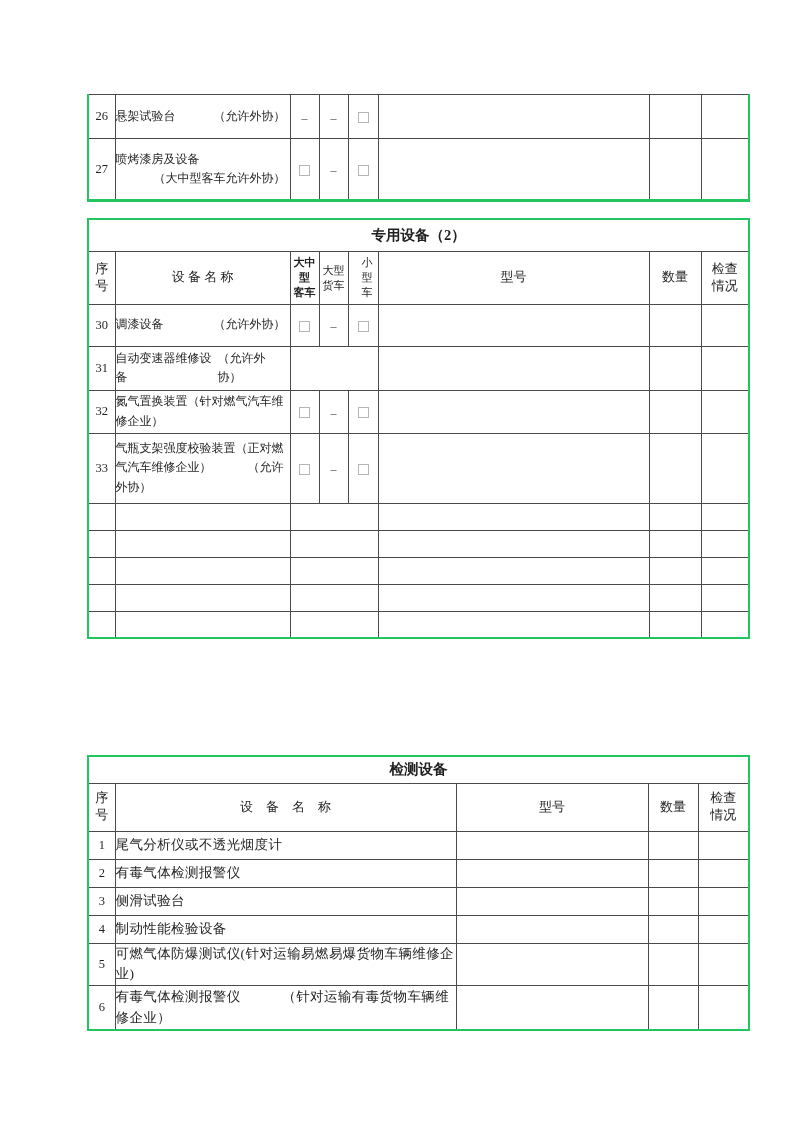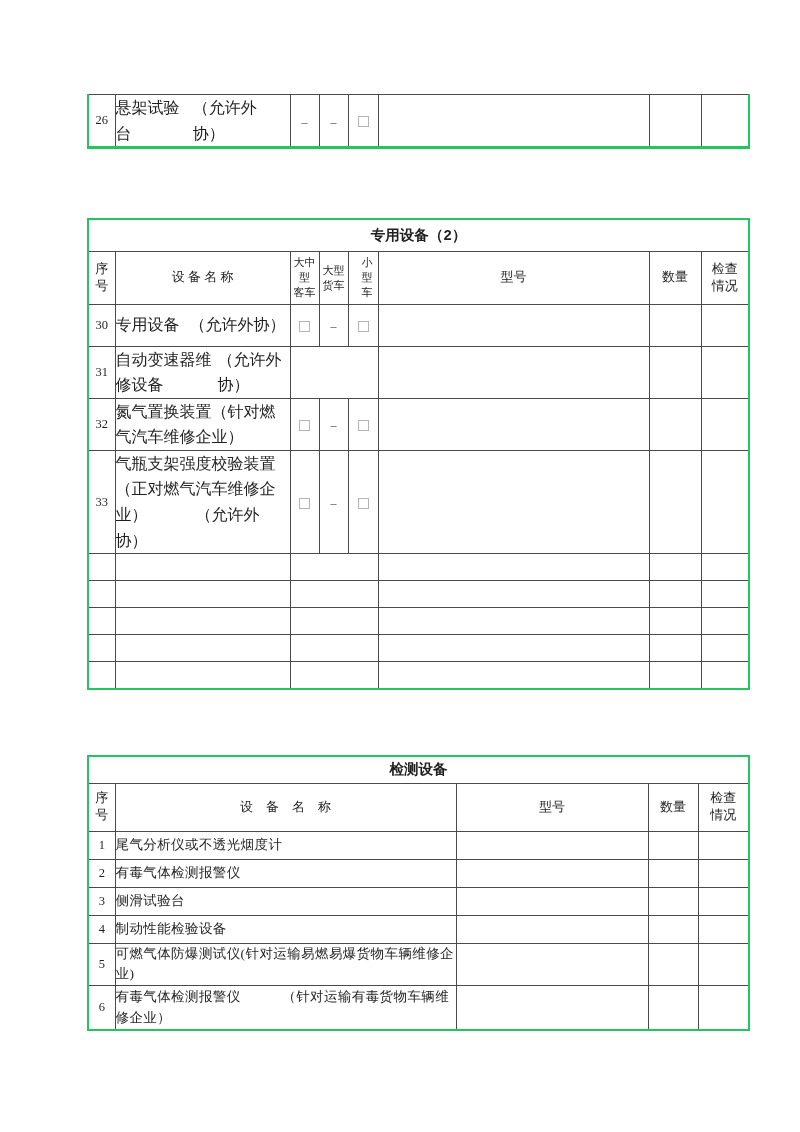--- a/index.html
+++ b/index.html
@@ -9,26 +9,26 @@
     overflow:hidden;
   }
   table.tbl {
     position:absolute; border-collapse:collapse; table-layout:fixed;
     border:2px solid #22c55e;
   }
   table.tbl td {
     border:1px solid #4a4a4a; padding:0; vertical-align:middle; overflow:hidden;
   }
   #tbl-top { border-top-width:1px; border-bottom-width:3px; }
-  .title-cell { text-align:center; font-weight:bold; font-size:14.5px;font-family:Liberation Mono, monospace; }
+  .title-cell { text-align:center; font-weight:bold; font-size:14.5px; }
   .hdr { text-align:center; font-size:13px; line-height:1.3; white-space:pre-line; }
   .hdr-small { font-size:11px; line-height:1.35; }
   .cell-no { text-align:center; font-size:12.5px; }
   .cell-name {
-    vertical-align:top; padding:4px 2px 2px 6px; font-size:16px; line-height:1.6;
+    vertical-align:top; padding:4px 2px 2px 6px; font-size:12px; line-height:1.6;
   }
   .name-flex { display:flex; justify-content:space-between; padding-right:4px; }
   .note-right { text-align:right; padding-right:4px; }
   .cell-mark { text-align:center; }
   .chk-box {
     display:inline-block; width:9px; height:9px;
     border:1px solid #b5b5b5; background:#ffffff; vertical-align:middle;
   }
   .dash { color:#4a4a4a; font-size:12px; }
   .cell-name-b {
@@ -65,20 +65,33 @@
               <span>（允许外协）</span>
             </div>
           </td>
           <td class="cell-mark"><span class="dash">–</span></td>
           <td class="cell-mark"><span class="dash">–</span></td>
           <td class="cell-mark"><span class="chk-box"></span></td>
           <td class="cell-no"></td>
           <td class="cell-no"></td>
           <td class="cell-no thick-box"></td>
         </tr>
+        <tr style="height: 62px;">
+          <td class="cell-no">27</td>
+          <td class="cell-name">
+            <div>喷烤漆房及设备</div>
+            <div class="note-right">（大中型客车允许外协）</div>
+          </td>
+          <td class="cell-mark"><span class="chk-box"></span></td>
+          <td class="cell-mark"><span class="dash">–</span></td>
+          <td class="cell-mark"><span class="chk-box"></span></td>
+          <td class="cell-no"></td>
+          <td class="cell-no"></td>
+          <td class="cell-no"></td>
+        </tr>
       </tbody>
     </table>
   <table class="tbl" id="tbl-middle" style="left: 87px; top: 218px; width: 661px;">
       <colgroup>
         <col style="width: 27px;">
         <col style="width: 175px;">
         <col style="width: 29px;">
         <col style="width: 29px;">
         <col style="width: 30px;">
         <col style="width: 271px;">
@@ -86,37 +99,37 @@
         <col style="width: 48px;">
       </colgroup>
       <tbody>
         <tr style="height: 32px;">
           <td class="title-cell" colspan="8">专用设备（2）</td>
         </tr>
         <tr style="height: 53px;">
           <td class="hdr" style="white-space: pre-line;">序
 号</td>
           <td class="hdr" style="white-space: pre-line;">设 备 名 称</td>
-          <td class="hdr hdr-small" style="white-space: pre-line;">大中
+          <td class="hdr hdr-small" style="white-space: pre-line; font-weight: bold;">大中
 型
 客车</td>
           <td class="hdr hdr-small" style="white-space: pre-line;">大型
 货车</td>
           <td class="hdr hdr-small" style="white-space: pre-line; padding-left: 8px;">小型
 车</td>
           <td class="hdr" style="white-space: pre-line;">型号</td>
           <td class="hdr" style="white-space: pre-line;">数量</td>
           <td class="hdr" style="white-space: pre-line;">检查
 情况</td>
         </tr>
         <tr style="height: 42px; padding-left: 17px;">
           <td class="cell-no">30</td>
           <td class="cell-name">
             <div class="name-flex">
-              <span>专用设备</span>
+              <span>调漆设备</span>
               <span>（允许外协）</span>
             </div>
           </td>
           <td class="cell-mark"><span class="chk-box"></span></td>
           <td class="cell-mark"><span class="dash">–</span></td>
           <td class="cell-mark"><span class="chk-box"></span></td>
           <td class="cell-no"></td>
           <td class="cell-no"></td>
           <td class="cell-no"></td>
         </tr>

